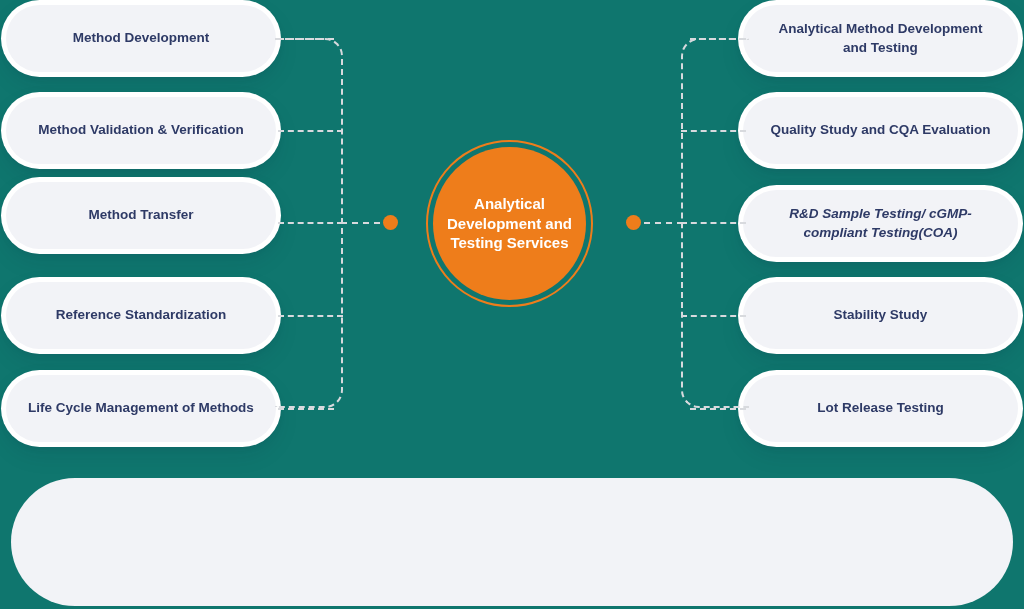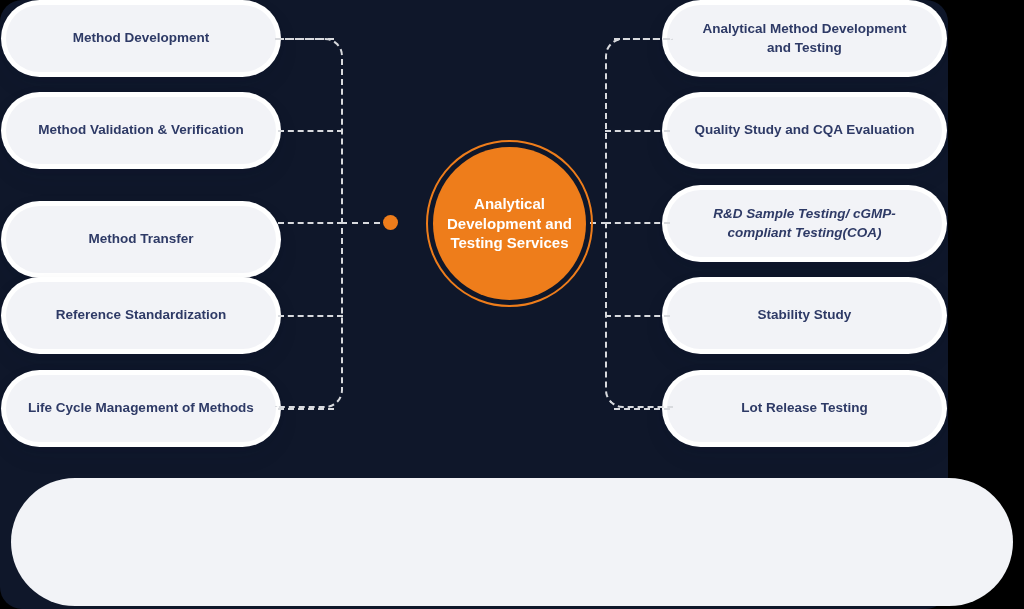--- a/index.html
+++ b/index.html
@@ -8,24 +8,23 @@
     background: #000000;
   }
   body {
     width: 1024px;
     height: 609px;
     font-family: "Liberation Sans", sans-serif;
     overflow: hidden;
   }
   #stage {
     position: relative;
-    width: 948px;
+    width: 1024px;
     height: 609px;
-    background: #0f172a;
-    border-radius: 22px;
+    background: #0f766e;
   }
 
   
   .bracket {
     position: absolute;
     box-sizing: border-box;
     border: 2px dashed #d8dade;
     pointer-events: none;
   }
   .bracket-left {
@@ -137,21 +136,21 @@
 <body>
 
 <div id="stage">
 
   <div class="pill left" style="top:5px;">
     <span>Method Development</span>
   </div>
   <div class="pill left" style="top:97px;">
     <span>Method Validation &amp; Verification</span>
   </div>
-  <div class="pill left" style="top:206px;">
+  <div class="pill left" style="top:182px;">
     <span>Method Transfer</span>
   </div>
   <div class="pill left" style="top:282px;">
     <span>Reference Standardization</span>
   </div>
   <div class="pill left" style="top:375px;">
     <span>Life Cycle Management of Methods</span>
   </div>
 
   <div class="pill right" style="top:5px;">

